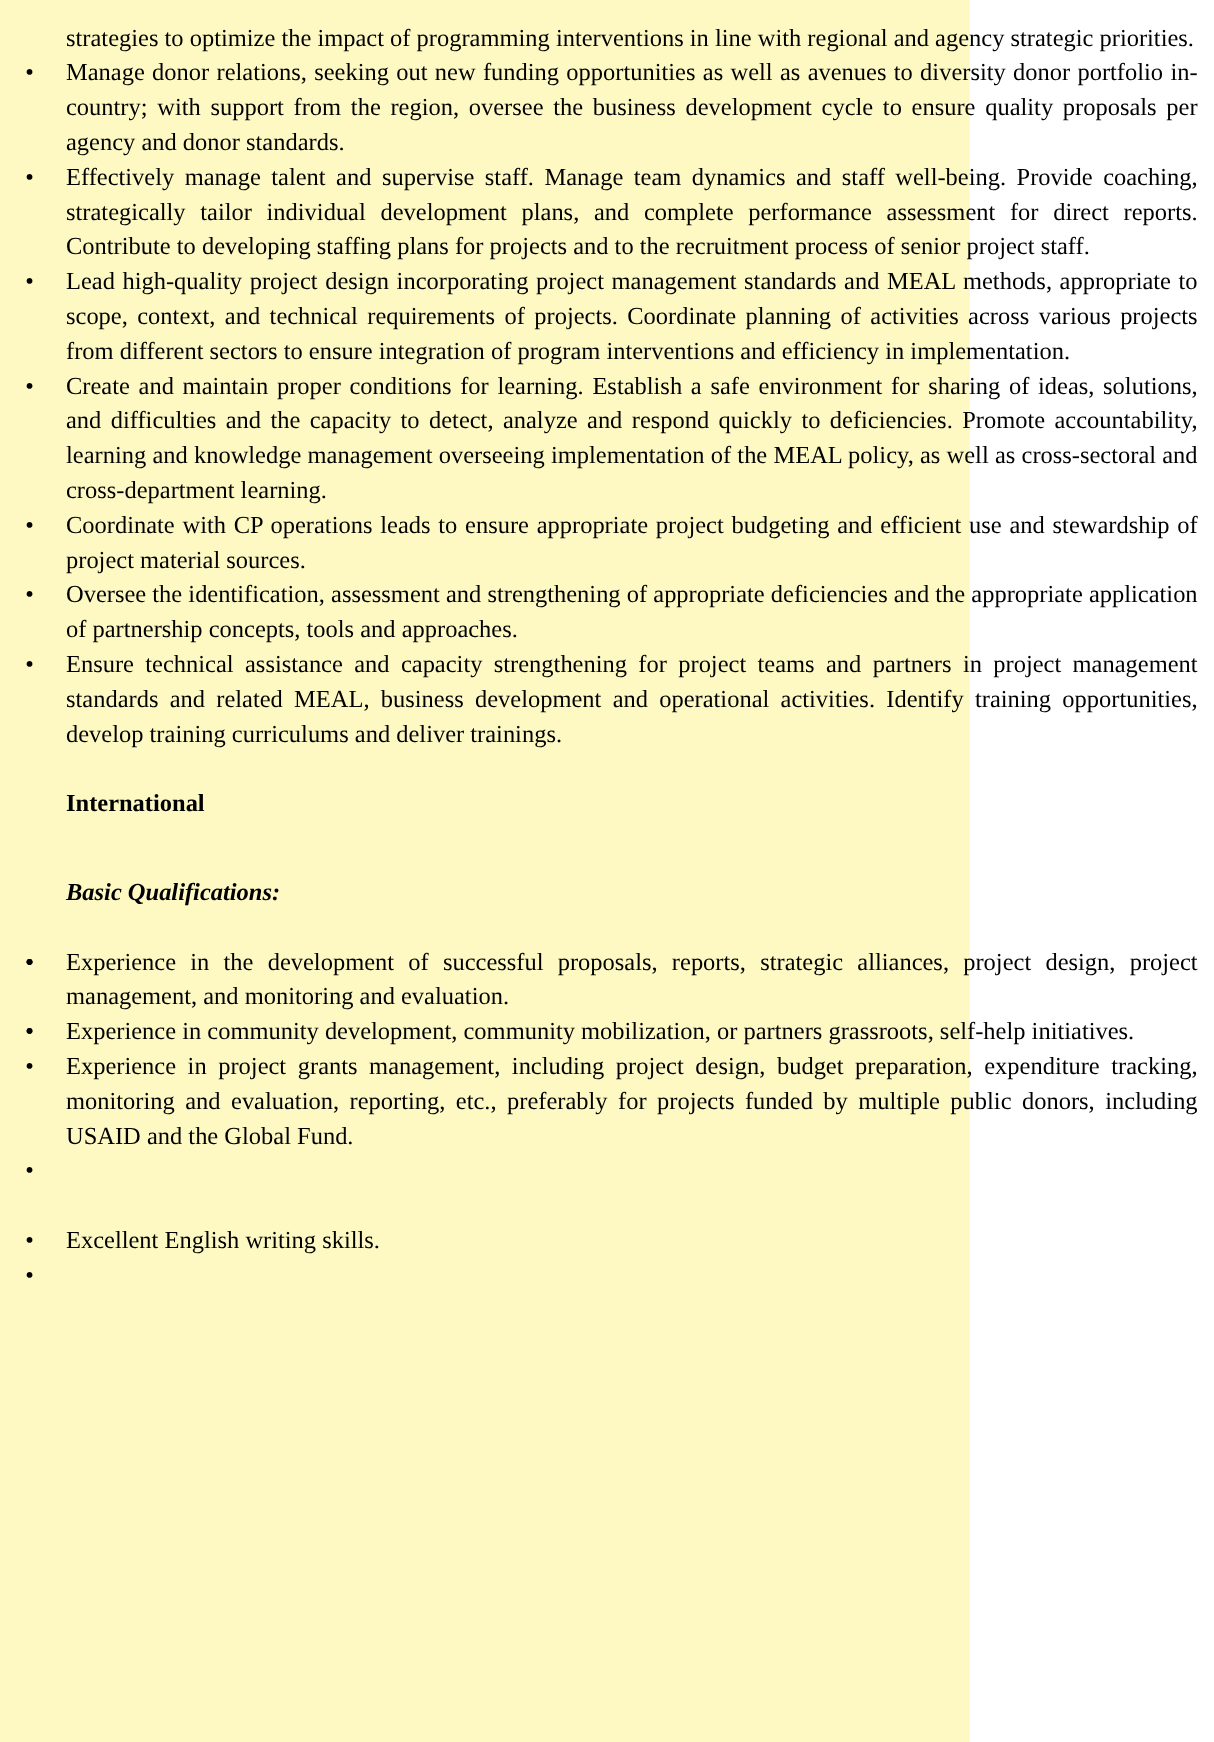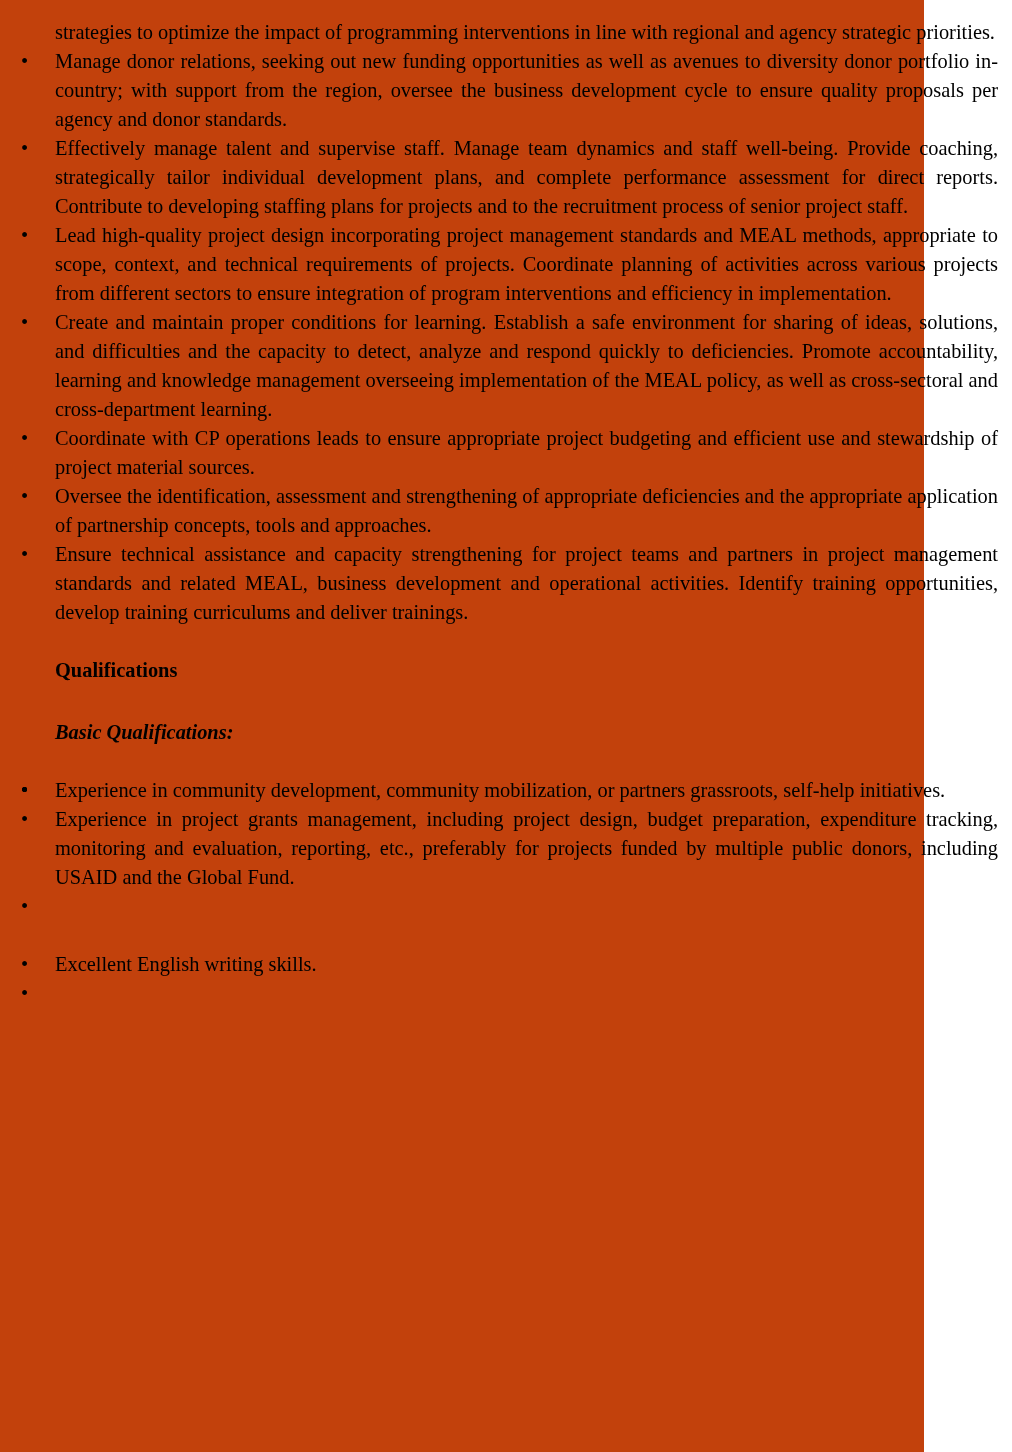--- a/index.html
+++ b/index.html
@@ -11,23 +11,23 @@
   body {
     width: 1012px;
     height: 1452px;
     font-family: "Liberation Serif", "DejaVu Serif", serif;
     color: #000000;
     overflow: hidden;
   }
 
   .page {
     position: relative;
-    width: 924px;
+    width: 808px;
     height: 1452px;
-    background: #c2410c;
+    background: #fef9c3;
     box-sizing: border-box;
     padding: 18px 16px 0 14px;
   }
 
   
   .doc-body {
     font-size: 20.4px;
     line-height: 29px;
     text-align: justify;
     text-justify: inter-word;
@@ -68,21 +68,21 @@
 
   
   .heading-bold {
     margin: 0 0 0 41px;
     font-weight: bold;
     font-size: 20.4px;
     line-height: 29px;
     text-align: left;
   }
   .heading-bold-italic {
-    margin: 4px 0 0 41px;
+    margin: 16px 0 0 41px;
     font-weight: bold;
     font-style: italic;
     font-size: 20.4px;
     line-height: 29px;
     text-align: left;
   }
 
   .spacer-line { height: 29px; }
 </style>
 </head>
@@ -119,37 +119,38 @@
         <span>Oversee the identification, assessment and strengthening of appropriate deficiencies and the appropriate application of partnership concepts, tools and approaches.</span>
       </li>
       <li>
         <span class="bullet-dot">•</span>
         <span>Ensure technical assistance and capacity strengthening for project teams and partners in project management standards and related MEAL, business development and operational activities. Identify training opportunities, develop training curriculums and deliver trainings.</span>
       </li>
     </ul>
 
     <div class="spacer-line"></div>
 
-    <div class="heading-bold">Qualifications</div>
+    <div class="heading-bold">International</div>
 
     <div class="spacer-line"></div>
 
     <div class="heading-bold-italic">Basic Qualifications:</div>
 
     <div class="spacer-line"></div>
 
     <ul class="bullets">
       <li>
         <span class="bullet-dot">•</span>
       </li>
       <li>
         <span class="bullet-dot">•</span>
       </li>
       <li>
         <span class="bullet-dot">•</span>
+        <span>Experience in the development of successful proposals, reports, strategic alliances, project design, project management, and monitoring and evaluation.</span>
       </li>
       <li>
         <span class="bullet-dot">•</span>
       </li>
       <li>
         <span class="bullet-dot">•</span>
         <span>Experience in community development, community mobilization, or partners grassroots, self-help initiatives.</span>
       </li>
       <li>
         <span class="bullet-dot">•</span>

